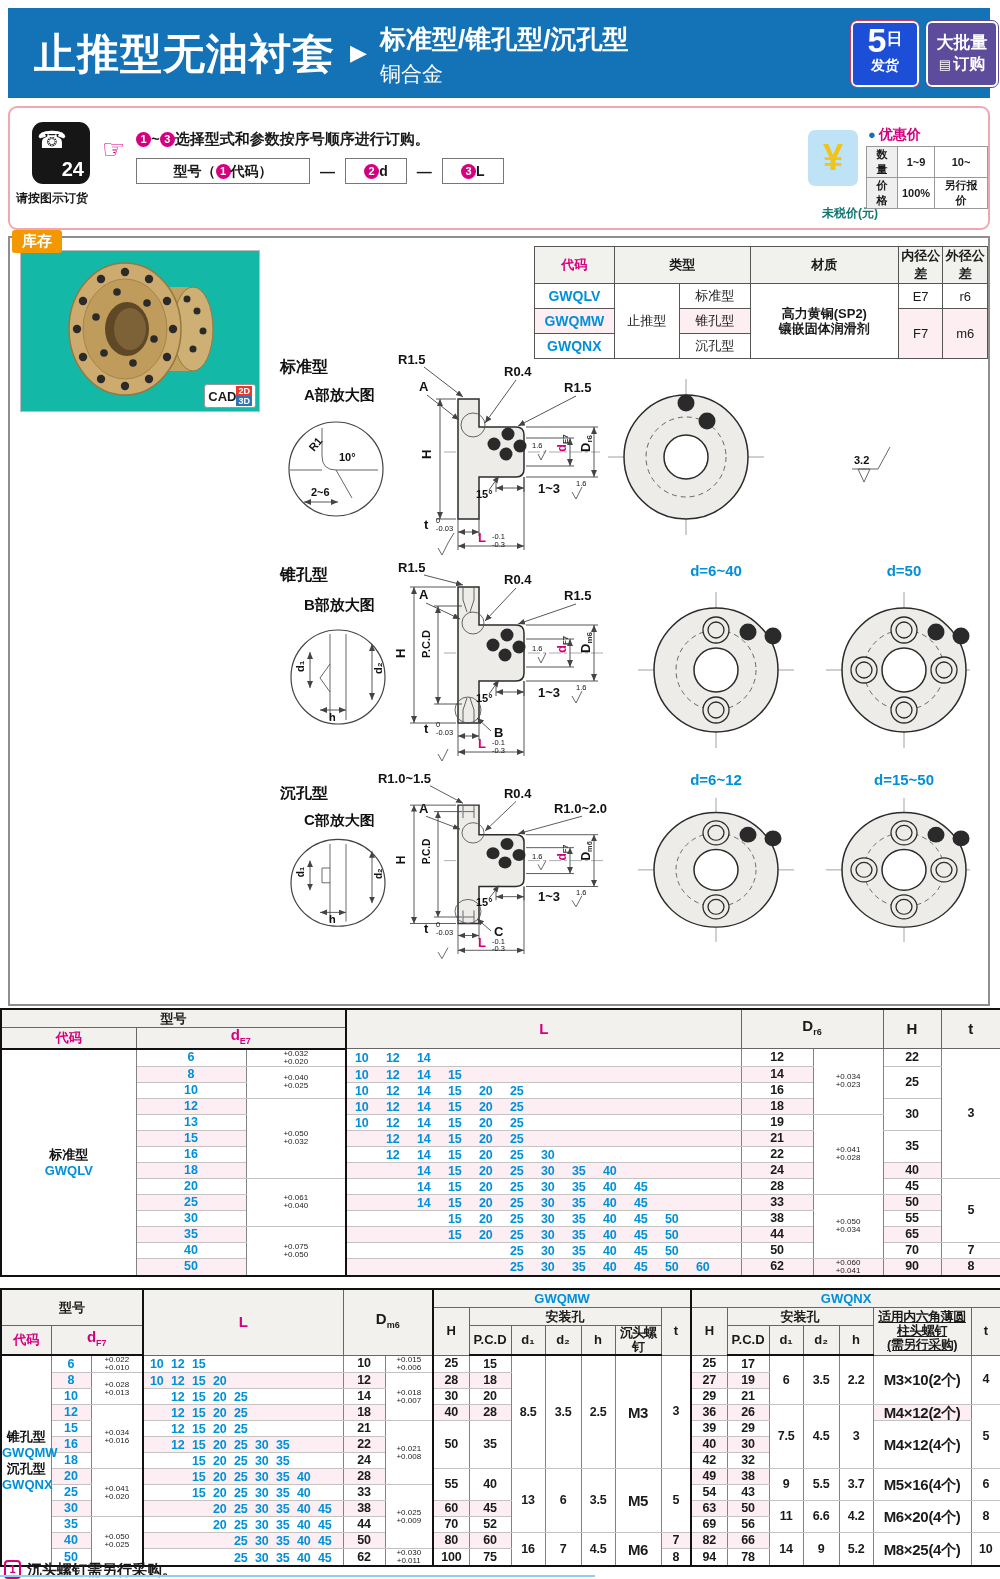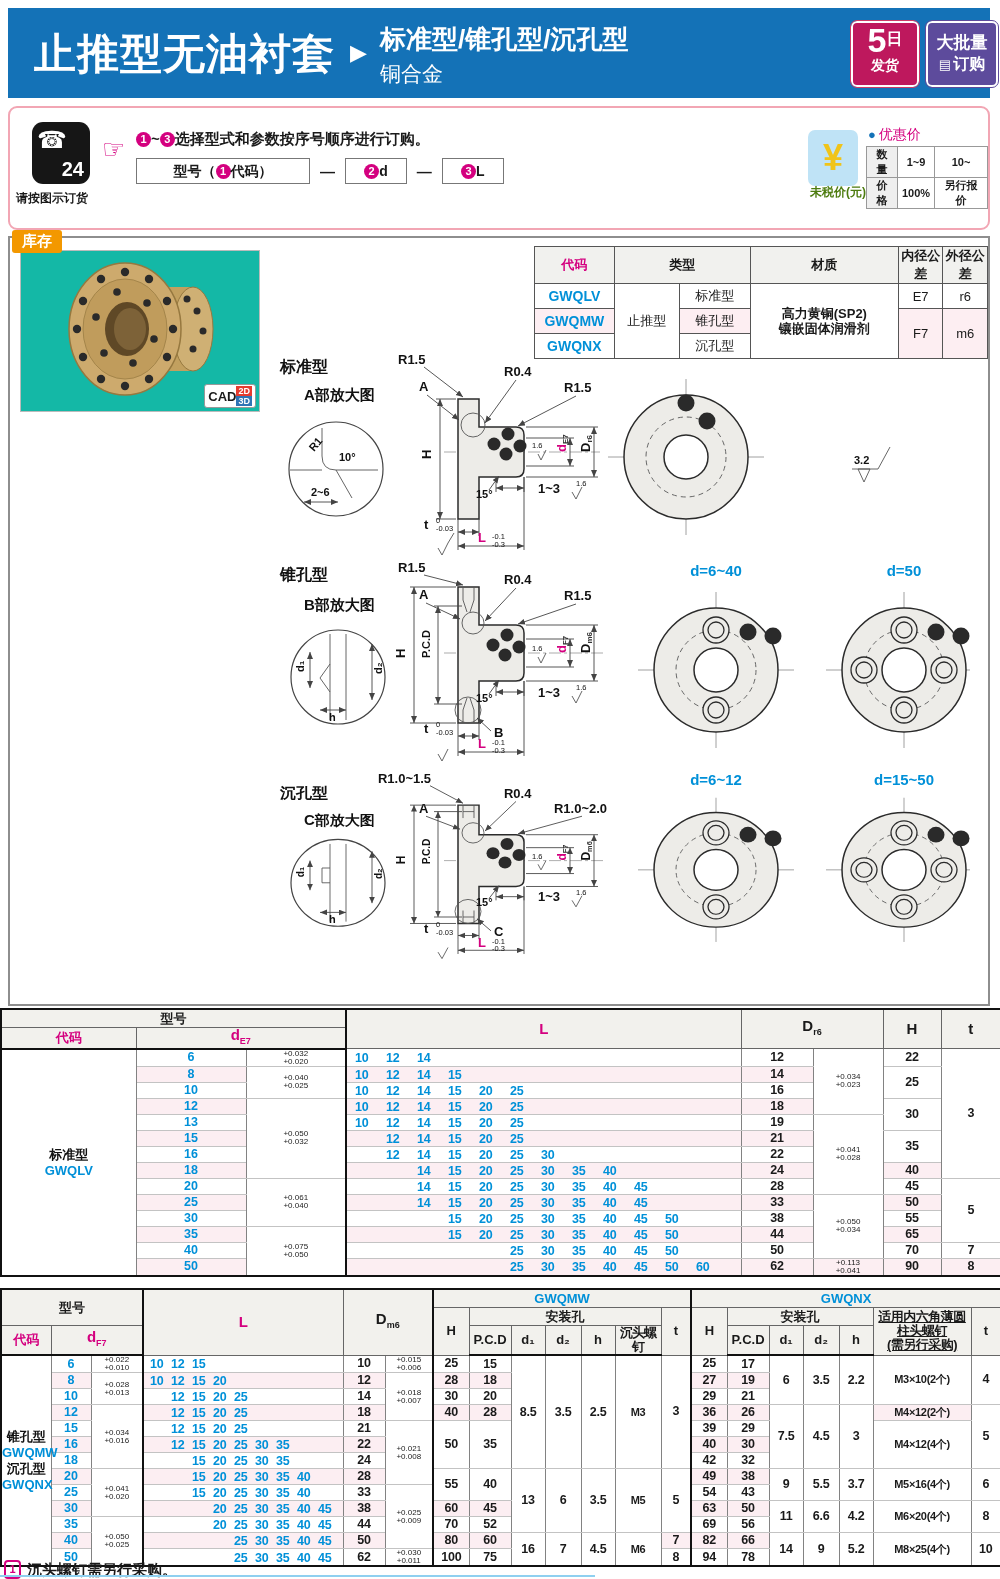--- a/index.html
+++ b/index.html
@@ -4,21 +4,21 @@
 <style>
   html,body{margin:0;padding:0;background:#fff;}
   .page{position:relative;width:1000px;height:1579px;background:#fff;overflow:hidden;
         font-family:"Liberation Sans","DejaVu Sans",sans-serif;color:#1a1a1a;}
   
   .hdr{position:absolute;left:8px;top:8px;width:982px;height:90px;background:#1472b7;}
   .hdr-title{position:absolute;left:26px;top:18px;font-size:42px;font-weight:bold;color:#fff;letter-spacing:1px;}
   .hdr-arrow{position:absolute;left:342px;top:32px;color:#fff;font-size:22px;}
   .hdr-sub1{position:absolute;left:372px;top:14px;font-size:26px;font-weight:bold;color:#fff;}
   .hdr-sub2{position:absolute;left:372px;top:52px;font-size:21px;color:#fff;}
-  .badge1{position:absolute;left:843px;top:13px;width:64px;height:62px;background:#be185d;border:2px solid #fff;
+  .badge1{position:absolute;left:843px;top:13px;width:64px;height:62px;background:#1d4ed8;border:2px solid #fff;
           outline:1px solid #cb3b67;border-radius:6px;color:#fff;text-align:center;}
   .badge1 .b5{font-size:34px;font-weight:bold;line-height:34px;vertical-align:middle;}
   .badge1 .bd{font-size:16px;font-weight:bold;}
   .badge1 .bs{display:block;font-size:14px;font-weight:bold;margin-top:0px;}
   .badge2{position:absolute;left:918px;top:13px;width:68px;height:62px;background:#5d4b9c;border:2px solid #fff;
           outline:1px solid #5d4b9c;border-radius:6px;color:#fff;text-align:center;}
   .badge2 .l1{display:block;font-size:17px;font-weight:bold;margin-top:8px;}
   .badge2 .l2{display:block;font-size:16px;font-weight:bold;}
   .badge2 .cart{font-size:13px;margin-right:2px;}
   
@@ -32,22 +32,22 @@
   .cnum{display:inline-block;width:15px;height:15px;border-radius:50%;background:#d4007f;color:#fff;
         font-size:11px;font-weight:bold;line-height:15px;text-align:center;vertical-align:1px;}
   .mrow{position:absolute;left:126px;top:50px;height:28px;}
   .mbox{display:inline-block;border:1.5px solid #777;height:24px;line-height:24px;text-align:center;
         font-size:14px;font-weight:bold;vertical-align:middle;background:#fff;}
   .mdash{display:inline-block;width:26px;text-align:center;font-weight:bold;font-size:15px;vertical-align:middle;}
   .bluerow{position:absolute;left:126px;top:86px;width:420px;font-size:16px;font-weight:bold;color:#0090d8;}
   .bluerow span{display:inline-block;text-align:center;}
   .yen{position:absolute;left:798px;top:22px;width:50px;height:56px;background:#bfe3f6;border-radius:7px;
        color:#f0c419;font-size:36px;font-weight:bold;text-align:center;line-height:56px;}
-  .taxnote{position:absolute;left:788px;top:76px;font-size:12px;font-weight:bold;color:#4d7c0f;width:80px;text-align:center;}
-  .ptitle{position:absolute;left:858px;top:18px;font-size:14px;font-weight:normal;color:#d4007f;}
+  .taxnote{position:absolute;left:788px;top:97px;font-size:12px;font-weight:bold;color:#0f766e;width:80px;text-align:right;}
+  .ptitle{position:absolute;left:858px;top:18px;font-size:14px;font-weight:bold;color:#d4007f;}
   .ptitle .dot{color:#1472b7;margin-right:3px;font-size:13px;}
   .ptable{position:absolute;left:856px;top:38px;border-collapse:collapse;}
   .ptable td{border:1px solid #999;font-size:11px;font-weight:bold;text-align:center;height:18px;padding:0 4px;background:#fff;}
   .ptable td.k{background:#efefef;}
   
   .content{position:absolute;left:8px;top:236px;width:978px;height:766px;border:2px solid #8e8e8e;background:#fff;}
   .stockbadge{position:absolute;left:2px;top:-8px;background:#f39800;color:#fff;font-size:15px;font-weight:bold;
               padding:2px 10px;border-radius:3px;z-index:5;}
   .photo{position:absolute;left:10px;top:12px;width:238px;height:160px;border:1px solid #bbb;background:#14b8a6;}
   .cadbadge{position:absolute;right:3px;bottom:3px;border:1px solid #999;background:#fff;border-radius:3px;
@@ -104,21 +104,21 @@
   .dt .bluh{color:#0090d8;}
   .bL{border-left:2px solid #111 !important;}
   .bH{border-left:2px solid #111 !important;}
   .t1{top:1008px;} .t2{top:1288px;}
   .dv{color:#0090d8;font-weight:bold;font-size:12.5px;text-align:center;}
   .nv{text-align:center;font-size:12.5px;font-weight:600;color:#1a1a1a;letter-spacing:-0.2px;}
   .tol{font-size:8px;text-align:center;color:#222;}
   .tol i{font-style:normal;display:block;line-height:8px;}
   .lcell{text-align:left;white-space:nowrap;}
   .lv{display:inline-block;color:#0090d8;font-weight:bold;font-size:12.5px;text-align:left;letter-spacing:-0.3px;}
-  .scr{font-size:11px;font-weight:600;text-align:center;letter-spacing:-0.3px;}
+  .scr{font-size:15px;font-weight:600;text-align:center;letter-spacing:-0.3px;}
   .wcell{background:#fff;}
   .dt tr.alt td:not(.wcell){background:#fceef2;}
   .lblcell{background:#fff;vertical-align:middle;text-align:center;}
   .lblcell .tp{display:block;font-size:13px;font-weight:bold;color:#111;margin:3px 0;}
   .lblcell .cd{display:block;font-size:13px;font-weight:bold;color:#0090d8;margin:3px 0;}
   .sinkh{font-size:9px;letter-spacing:-1px;}
   .scrh{font-size:9px;line-height:10px;letter-spacing:-0.5px;text-decoration:underline;}
 </style>
 </head>
 <body>
@@ -661,21 +661,21 @@
           <td class="lcell bL"><span style="display:inline-block;width:163px"></span><span class="lv" style="width:31px">25</span><span class="lv" style="width:31px">30</span><span class="lv" style="width:31px">35</span><span class="lv" style="width:31px">40</span><span class="lv" style="width:31px">45</span><span class="lv" style="width:31px">50</span></td>
           <td class="nv">50</td>
           <td class="nv">70</td>
           <td class="nv">7</td>
         </tr>
         <tr class="alt">
           <td class="dv">50</td>
           <td class="lcell bL"><span style="display:inline-block;width:163px"></span><span class="lv" style="width:31px">25</span><span class="lv" style="width:31px">30</span><span class="lv" style="width:31px">35</span><span class="lv" style="width:31px">40</span><span class="lv" style="width:31px">45</span><span class="lv" style="width:31px">50</span><span class="lv" style="width:31px">60</span></td>
           <td class="nv">62</td>
           <td class="tol">
-            <i>+0.113</i>
+            <i>+0.060</i>
             <i>+0.041</i>
           </td>
           <td class="nv">90</td>
           <td class="nv">8</td>
         </tr>
       </tbody>
   </table>
 
   <table class="dt t2">
     <colgroup>

